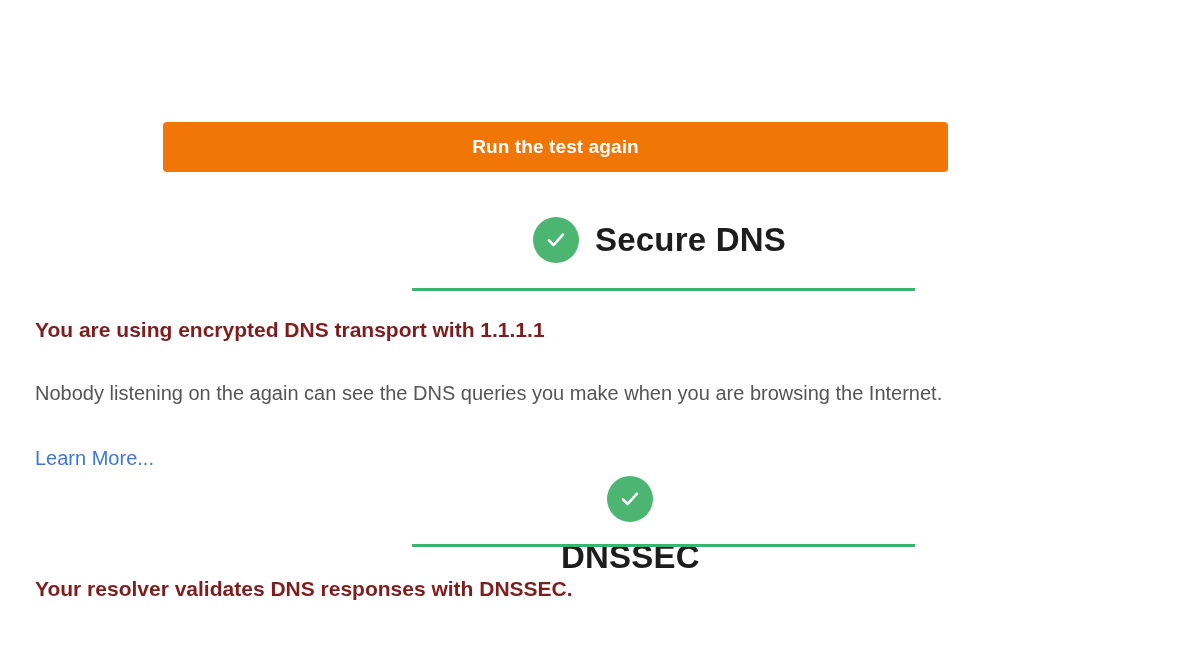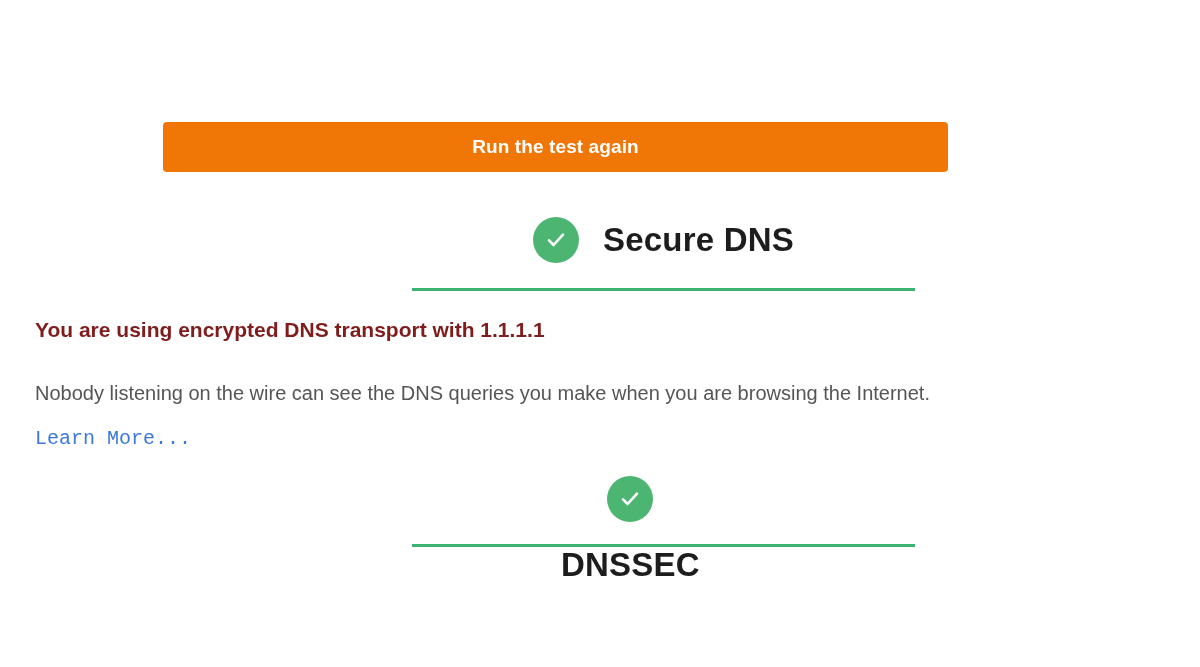--- a/index.html
+++ b/index.html
@@ -41,21 +41,21 @@
     justify-content: center;
     cursor: pointer;
     padding: 0;
   }
 
   
   .section-head {
     position: absolute;
     display: flex;
     align-items: center;
-    gap: 24px;
+    gap: 16px;
   }
   .check-badge {
     width: 46px;
     height: 46px;
     border-radius: 50%;
     background: #4CB571;
     display: flex;
     align-items: center;
     justify-content: center;
     flex: none;
@@ -109,21 +109,21 @@
     text-decoration: none;
     white-space: nowrap;
     cursor: pointer;
   }
 
   
   .secure-head  { left: 533px; top: 217px; }
   .secure-rule  { top: 288px; }
   .secure-headline  { top: 318px; }
   .secure-paragraph { top: 382px; }
-  .secure-link      { top: 427px; font-family: Liberation Mono, monospace; }
+  .secure-link      { top: 447px; }
 
   .dnssec-head  { left: 561px; top: 476px; flex-direction: column; }
   .dnssec-rule  { top: 544px; }
   .dnssec-headline  { top: 577px; }
 </style>
 </head>
 <body>
 
 <div class="page">
 
@@ -135,29 +135,30 @@
         <path d="M6 13.4 L10.6 18 L20 7.6" fill="none" stroke="#ffffff" stroke-width="2.6" stroke-linecap="round" stroke-linejoin="round"></path>
       </svg>
     </span>
     <span class="section-title">Secure DNS</span>
   </div>
 
   <div class="section-rule secure-rule"></div>
 
   <div class="headline secure-headline">You are using encrypted DNS transport with 1.1.1.1</div>
 
-  <div class="paragraph secure-paragraph">Nobody listening on the wire can see the DNS queries you make when you are browsing the Internet.</div>
+  <div class="paragraph secure-paragraph">Nobody listening on the again can see the DNS queries you make when you are browsing the Internet.</div>
 
   <a class="learn-link secure-link">Learn More...</a>
 
   <div class="section-head dnssec-head">
     <span class="check-badge">
       <svg width="26" height="26" viewBox="0 0 26 26" aria-hidden="true">
         <path d="M6 13.4 L10.6 18 L20 7.6" fill="none" stroke="#ffffff" stroke-width="2.6" stroke-linecap="round" stroke-linejoin="round"></path>
       </svg>
     </span>
     <span class="section-title">DNSSEC</span>
   </div>
 
   <div class="section-rule dnssec-rule"></div>
 
+  <div class="headline dnssec-headline">Your resolver validates DNS responses with DNSSEC.</div>
 
 </div>
 
 </body></html>

